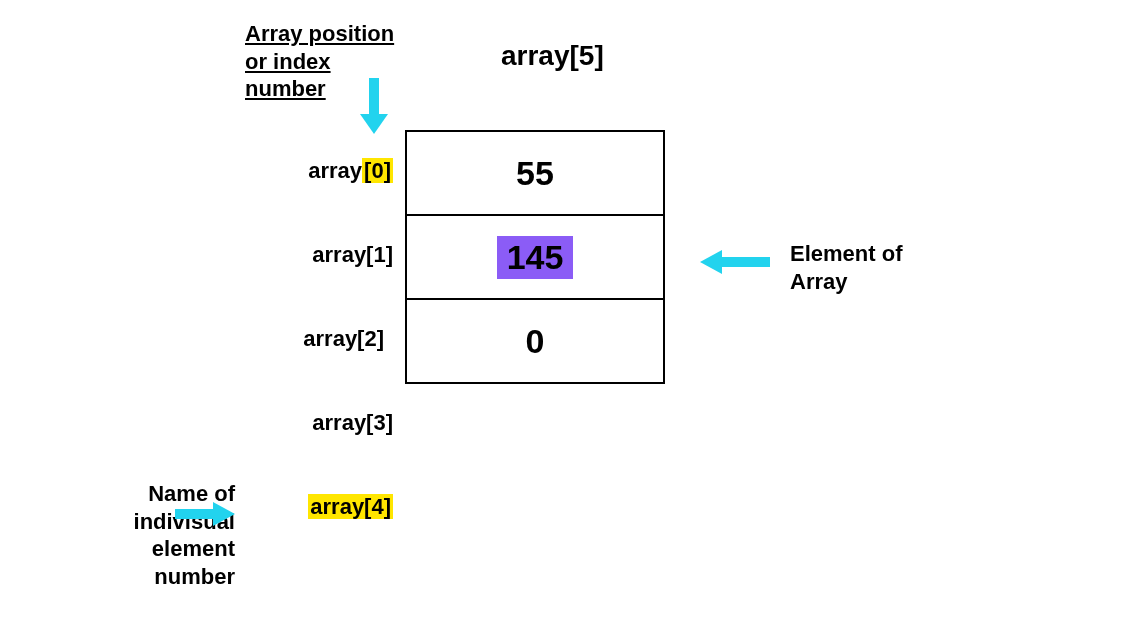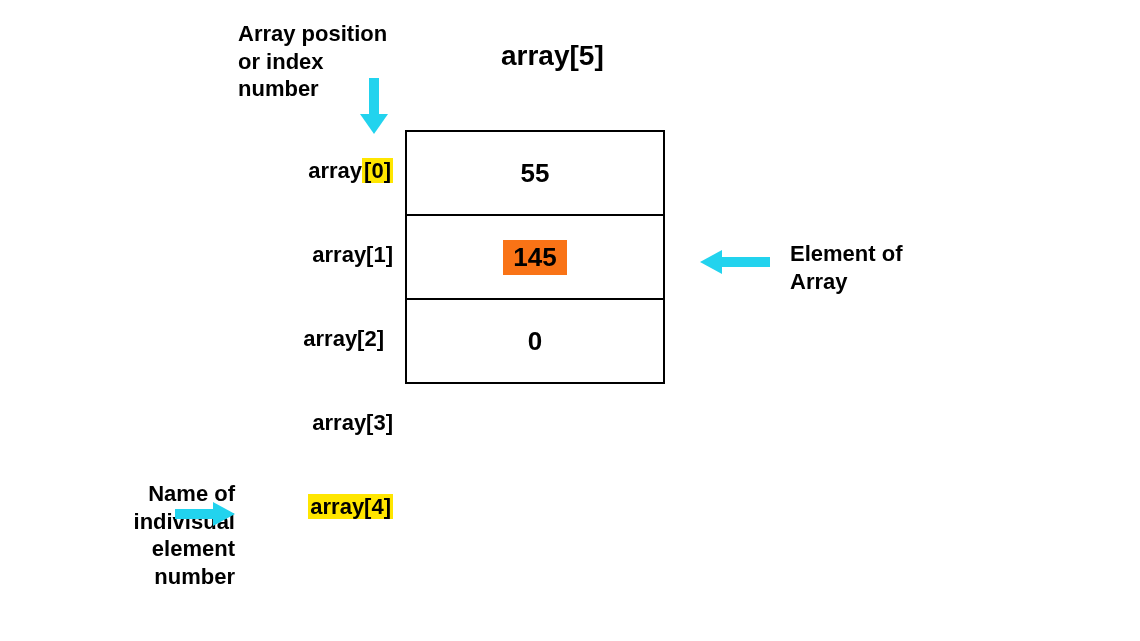--- a/index.html
+++ b/index.html
@@ -41,38 +41,38 @@
     position: absolute;
     font-weight: 900;
     font-size: 22px;
     text-align: right;
     width: 150px;
   }
   .val {
     width: 100%;
     text-align: center;
     font-weight: 900;
-    font-size: 26px;
+    font-size: 34px;
   }
   .hi { background: #ffe600; padding: 0 2px; }
-  .hi-inline { background: #f97316; display: inline-block; padding: 2px 10px; }
+  .hi-inline { background: #8b5cf6; display: inline-block; padding: 2px 10px; }
   .arrow {
     position: absolute;
     color: #22d3ee;
   }
   .arrow svg { display: block; }
 </style>
 </head>
 <body>
 
 <div class="title" style="left:490px; top:40px;margin-left:11px;">
   <span>array[5]</span>
 </div>
 
-<div class="anno" style="left:238px; top:20px; width:200px;">
+<div class="anno" style="left:245px; top:20px; width:200px;text-decoration:underline;">
   <span style="white-space:pre-line;">Array position
 or index
 number</span>
 </div>
 
 <div class="arrow" style="left:356px; top:78px;">
   <svg width="36" height="56" viewBox="0 0 36 56">
     <line x1="18" y1="0" x2="18" y2="38" stroke="#22d3ee" stroke-width="10"></line>
     <polygon points="18,56 4,36 32,36" fill="#22d3ee"></polygon>
   </svg>

